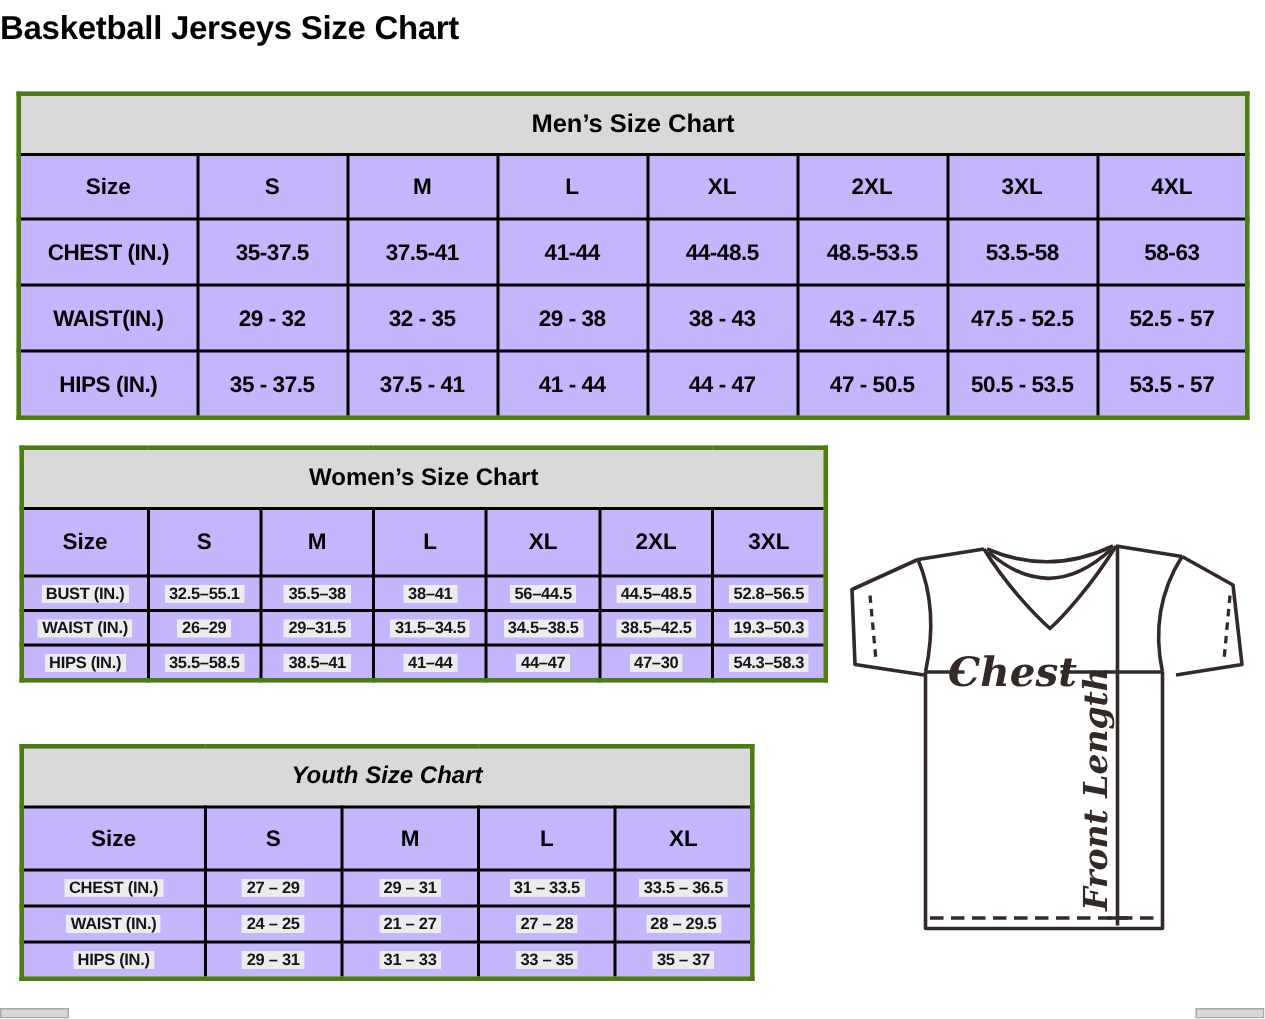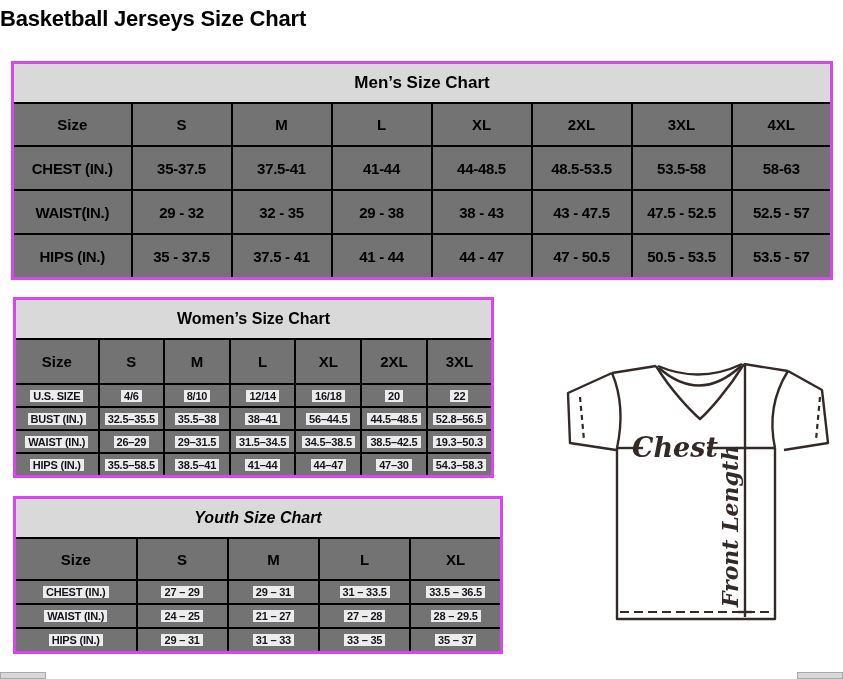--- a/index.html
+++ b/index.html
@@ -1,31 +1,31 @@
 <!DOCTYPE html>
 <html><head>
 <meta charset="utf-8">
 <style>
   html,body{margin:0;padding:0;background:#fff;}
   #page{position:relative;width:843px;height:679px;background:#ffffff;overflow:hidden;
         font-family:"Liberation Sans",sans-serif;color:#000;}
   #page-title{position:absolute;top:6px;left:0;width:806px;
         font-size:22px;font-weight:bold;letter-spacing:-0.2px;}
   table.sizetable{position:absolute;border-collapse:collapse;table-layout:fixed;
-        background:#737373;border:3px solid #d946ef;}
+        background:#c4b5fd;border:3px solid #4d7c0f;}
   table.sizetable td{border:2px solid #000;text-align:center;vertical-align:middle;
         font-weight:bold;padding:0;overflow:hidden;white-space:nowrap;}
   td.title-cell{background:#d9d9d9;}
   
   #mens{left:11px;top:61px;width:822px;}
   #mens td.title-cell{height:38px;font-size:17px;}
   #mens tr.hrow td{height:41px;font-size:15px;}
   #mens tr.drow td{height:42px;font-size:15px;letter-spacing:-0.3px;}
   
-  #womens{left:13px;top:297px;width:481px;}
+  #womens{left:13px;top:297px;width:539px;}
   #womens td.title-cell{height:38px;font-size:16px;}
   #womens tr.hrow td{height:43px;font-size:15px;}
   #womens tr.drow td{height:21px;font-size:11px;letter-spacing:-0.2px;color:#14141c;}
   
   #youth{left:13px;top:496px;width:490px;}
   #youth td.title-cell{height:38px;font-size:16px;font-style:italic;}
   #youth tr.hrow td{height:40px;font-size:15px;}
   #youth tr.drow td{height:22px;font-size:11px;letter-spacing:-0.2px;color:#14141c;}
   span.shade{background:#ececec;padding:0 3px;}
   
@@ -121,31 +121,22 @@
         <tr class="hrow">
           <td>Size</td>
           <td>S</td>
           <td>M</td>
           <td>L</td>
           <td>XL</td>
           <td>2XL</td>
           <td>3XL</td>
         </tr>
         <tr class="drow">
-          <td><span class="shade">U.S. SIZE</span></td>
-          <td><span class="shade">4/6</span></td>
-          <td><span class="shade">8/10</span></td>
-          <td><span class="shade">12/14</span></td>
-          <td><span class="shade">16/18</span></td>
-          <td><span class="shade">20</span></td>
-          <td><span class="shade">22</span></td>
-        </tr>
-        <tr class="drow">
           <td><span class="shade">BUST (IN.)</span></td>
-          <td><span class="shade">32.5–35.5</span></td>
+          <td><span class="shade">32.5–55.1</span></td>
           <td><span class="shade">35.5–38</span></td>
           <td><span class="shade">38–41</span></td>
           <td><span class="shade">56–44.5</span></td>
           <td><span class="shade">44.5–48.5</span></td>
           <td><span class="shade">52.8–56.5</span></td>
         </tr>
         <tr class="drow">
           <td><span class="shade">WAIST (IN.)</span></td>
           <td><span class="shade">26–29</span></td>
           <td><span class="shade">29–31.5</span></td>

